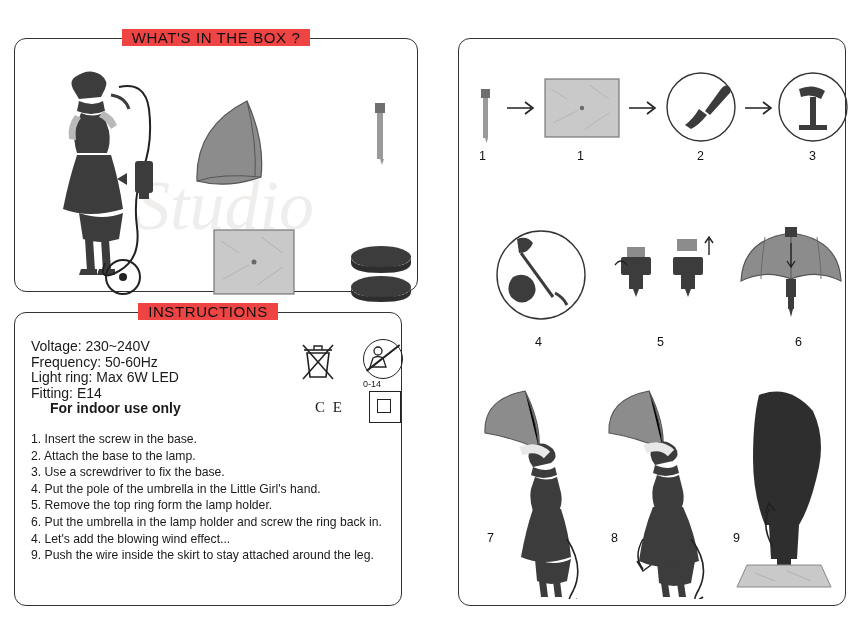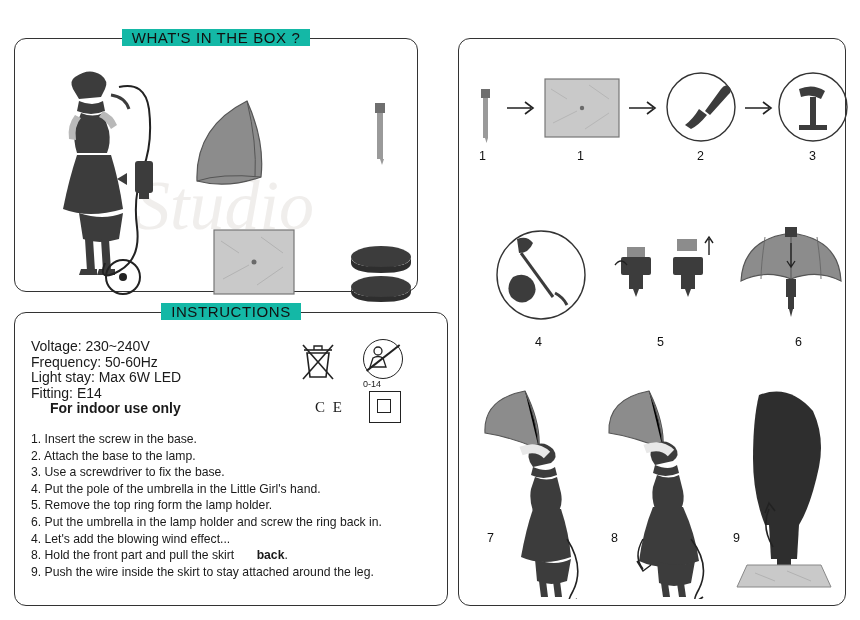--- a/index.html
+++ b/index.html
@@ -26,27 +26,27 @@
     position: absolute;
     top: -10px;
     left: 0;
     right: 0;
     text-align: center;
     font-size: 15px;
     letter-spacing: 0.6px;
     color: #111;
   }
   .panel-title span {
-    background: #14b8a6;
+    background: #ef4444;
     padding: 0 10px;
   }
 
   
   #box-panel     { left: 14px;  top: 38px;  width: 404px; height: 254px; }
-  #instr-panel   { left: 14px;  top: 312px; width: 434px; height: 294px; }
+  #instr-panel   { left: 14px;  top: 312px; width: 388px; height: 294px; }
   #fix-panel     { left: 458px; top: 38px;  width: 388px; height: 568px; }
 
   
   .instr-body {
     position: absolute;
     left: 16px;
     top: 26px;
     width: 245px;
     font-size: 14px;
     line-height: 15.5px;
@@ -204,21 +204,21 @@
 </div>
 
 <div class="panel" id="instr-panel">
   <div class="panel-title">
     <span>INSTRUCTIONS</span>
   </div>
 
   <div class="instr-body">
     <div>Voltage: 230~240V</div>
     <div>Frequency: 50-60Hz</div>
-    <div>Light stay: Max 6W LED</div>
+    <div>Light ring: Max 6W LED</div>
     <div>Fitting: E14</div>
     <div class="bold">For indoor use only</div>
   </div>
 
   <div class="icons-area">
 
     <svg class="wee-icon" viewBox="0 0 34 40">
       <path d="M6 12 l22 0 l-3 24 l-16 0 z" fill="none" stroke="#222" stroke-width="1.6"></path>
       <path d="M3 9 l28 0" stroke="#222" stroke-width="1.6"></path>
       <path d="M13 9 l0 -4 l8 0 l0 4" fill="none" stroke="#222" stroke-width="1.4"></path>
@@ -241,21 +241,20 @@
   </div>
 
   <div class="steps">
     <div>1. Insert the screw in the base.</div>
     <div>2. Attach the base to the lamp.</div>
     <div>3. Use a screwdriver to fix the base.</div>
     <div>4. Put the pole of the umbrella in the Little Girl's hand.</div>
     <div>5. Remove the top ring form the lamp holder.</div>
     <div>6. Put the umbrella in the lamp holder and screw the ring back in.</div>
     <div>4. Let's add the blowing wind effect...</div>
-    <div><span>8. Hold the front part and pull the skirt </span><span class="bold">back</span><span>.</span></div>
     <div>9. Push the wire inside the skirt to stay attached around the leg.</div>
   </div>
 </div>
 
 <div class="panel" id="fix-panel">
 
   <svg class="art" style="left:14px; top:44px;" width="24" height="62" viewBox="0 0 24 62">
     <rect x="8" y="6" width="9" height="9" fill="#6f6f6f"></rect>
     <rect x="10" y="15" width="5" height="40" fill="#9a9a9a"></rect>
     <path d="M12 55 l3 0 l-1.5 5 z" fill="#9a9a9a"></path>

